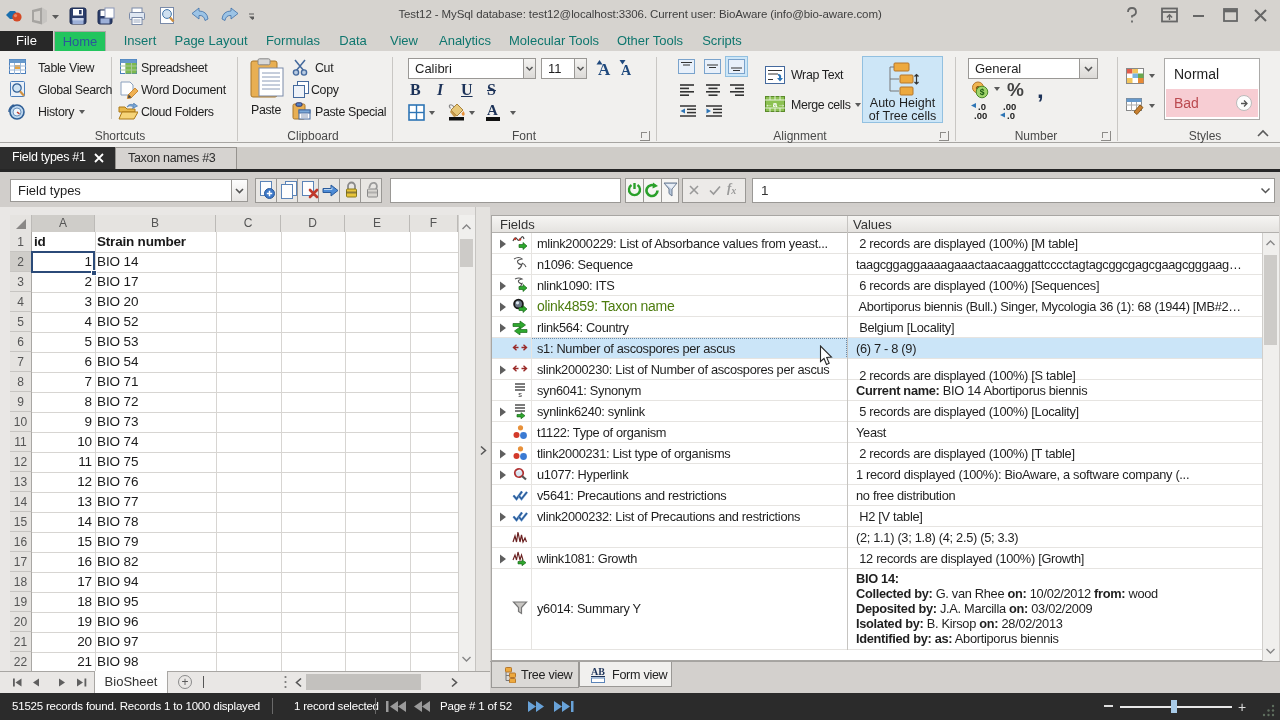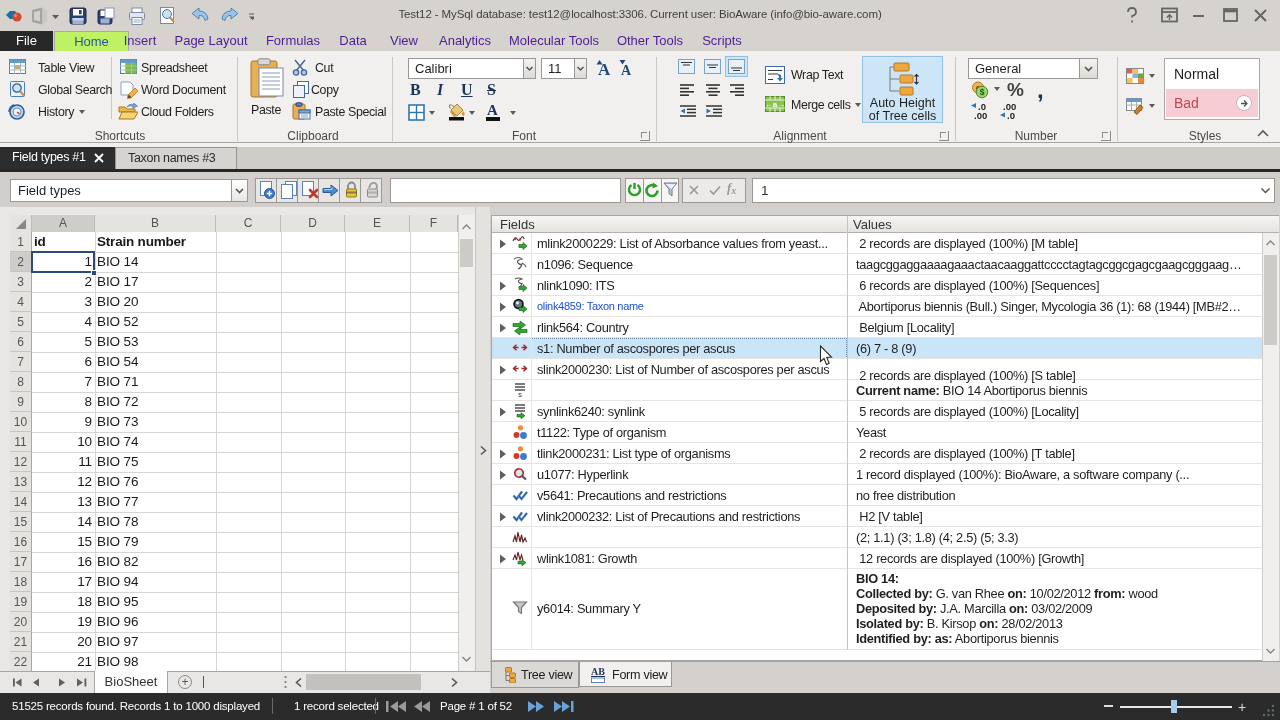--- a/index.html
+++ b/index.html
@@ -4,23 +4,23 @@
 <style>
 html,body{margin:0;padding:0;}
 *{box-sizing:border-box;}
 #app{position:relative;width:1280px;height:720px;font-family:"Liberation Sans",sans-serif;background:#f1f0ee;overflow:hidden;}
 .abs{position:absolute;}
 
 #titlebar{left:0;top:0;width:1280px;height:31px;background:#d6d3cf;}
 #title-text{left:0;top:8px;width:1280px;text-align:center;font-size:11.5px;letter-spacing:-0.1px;color:#3f3f3f;}
 
 #tabrow{left:0;top:31px;width:1280px;height:20px;background:#d6d3cf;}
-.rtab{position:absolute;top:0;height:20px;font-size:13px;color:#4c1d95;text-align:center;line-height:20px;}
+.rtab{position:absolute;top:0;height:20px;font-size:13px;color:#0f766e;text-align:center;line-height:20px;}
 #tab-file{left:0;width:53px;background:#282828;color:#fff;height:20px;}
-#tab-home{left:54px;width:75px;background:#bef264;color:#2b579a;border:1px solid #aba9a6;border-bottom:none;}
+#tab-home{left:54px;width:52px;background:#22c55e;color:#2b579a;border:1px solid #aba9a6;border-bottom:none;}
 
 #ribbon{left:0;top:51px;width:1280px;height:92px;background:#f1f0ee;border-bottom:1px solid #a7a5a2;}
 .gsep{position:absolute;top:6px;height:84px;width:1px;background:#c9c7c4;}
 .glabel{position:absolute;top:129px;height:14px;font-size:12px;color:#494949;text-align:center;}
 .rlabel{position:absolute;font-size:12.4px;letter-spacing:-0.35px;color:#1f1f1f;height:16px;line-height:16px;}
 .launch{position:absolute;top:131px;width:10px;height:10px;border:1px solid #8d8b88;border-top:none;border-left:none;}
 .launch:after{content:"";position:absolute;left:1px;top:1px;width:5px;height:5px;border-left:1px solid #8d8b88;border-top:1px solid #8d8b88;}
 .dda{width:0;height:0;border-left:3.5px solid transparent;border-right:3.5px solid transparent;border-top:4px solid #5a5a5a;}
 
 #doctabs{left:0;top:147px;width:1280px;height:22px;background:#cfccc8;}
@@ -663,21 +663,21 @@
   <div class="abs" style="left:856px;top:275px;width:390px;height:21px;font-size:12.8px;letter-spacing:-0.3px;color:#1f1f1f;line-height:21px;white-space:pre;overflow:hidden;text-overflow:ellipsis"> 6 records are displayed (100%) [Sequences]</div>
   <svg class="abs" style="left:499px;top:302px" width="8" height="10" viewBox="0 0 8 10">
       <path d="M1 0.5 L7 5 L1 9.5 Z" fill="#5f5f5f"></path>
     </svg>
   <svg class="abs" style="left:512px;top:298px" width="16" height="16" viewBox="0 0 16 16">
       <circle cx="6.5" cy="6" r="4.4" fill="#6a7684" stroke="#1a1a1a" stroke-width="1.8"></circle>
       <circle cx="5.5" cy="4.8" r="1.6" fill="#dde6ee"></circle>
       <path d="M9.5 8.5 l3 2.5" stroke="#1a1a1a" stroke-width="2"></path>
       <path d="M7 9.5 h4 v-2 l4 3.5 -4 3.5 v-2 h-4 z" fill="#2ea82e" stroke="#1a6a1a" stroke-width="0.7"></path>
     </svg>
-  <div class="abs" style="left:537px;top:296px;width:308px;height:21px;font-size:11px;letter-spacing:-0.3px;color:#1d4ed8;line-height:21px;white-space:nowrap;overflow:hidden">olink4859: Taxon name</div>
+  <div class="abs" style="left:537px;top:296px;width:308px;height:21px;font-size:14px;letter-spacing:-0.3px;color:#4d7c0f;line-height:21px;white-space:nowrap;overflow:hidden">olink4859: Taxon name</div>
   <div class="abs" style="left:856px;top:296px;width:390px;height:21px;font-size:12.8px;letter-spacing:-0.3px;color:#1f1f1f;line-height:21px;white-space:pre;overflow:hidden;text-overflow:ellipsis"> Abortiporus biennis (Bull.) Singer, Mycologia 36 (1): 68 (1944) [MB#283905]...</div>
   <svg class="abs" style="left:499px;top:323px" width="8" height="10" viewBox="0 0 8 10">
       <path d="M1 0.5 L7 5 L1 9.5 Z" fill="#5f5f5f"></path>
     </svg>
   <svg class="abs" style="left:512px;top:319px" width="16" height="16" viewBox="0 0 16 16">
       <path d="M1 4.5 h7 v-2.5 l5.5 4 -5.5 4 v-2.5 h-7 z" fill="#2ea82e" stroke="#1a6a1a" stroke-width="0.7"></path>
       <path d="M15 10.5 h-7 v-2.5 l-5.5 4 5.5 4 v-2.5 h7 z" fill="#2ea82e" stroke="#1a6a1a" stroke-width="0.7"></path>
     </svg>
   <div class="abs" style="left:537px;top:317px;width:308px;height:21px;font-size:12.8px;letter-spacing:-0.3px;color:#1f1f1f;line-height:21px;white-space:nowrap;overflow:hidden">rlink564: Country</div>
   <div class="abs" style="left:856px;top:317px;width:390px;height:21px;font-size:12.8px;letter-spacing:-0.3px;color:#1f1f1f;line-height:21px;white-space:pre;overflow:hidden;text-overflow:ellipsis"> Belgium [Locality]</div>
@@ -701,20 +701,21 @@
   <div class="abs" style="left:537px;top:359px;width:308px;height:21px;font-size:12.8px;letter-spacing:-0.3px;color:#1f1f1f;line-height:21px;white-space:nowrap;overflow:hidden">slink2000230: List of Number of ascospores per ascus</div>
   <div class="abs" style="left:856px;top:365px;width:390px;height:39px;font-size:12.8px;letter-spacing:-0.3px;color:#1f1f1f;line-height:21px;white-space:pre;overflow:hidden;text-overflow:ellipsis"> 2 records are displayed (100%) [S table]</div>
   <svg class="abs" style="left:512px;top:382px" width="16" height="16" viewBox="0 0 16 16">
       <g stroke="#333" stroke-width="1.3">
         <line x1="3" y1="2" x2="13" y2="2"></line>
         <line x1="3" y1="5" x2="13" y2="5"></line>
         <line x1="3" y1="8" x2="13" y2="8"></line>
       </g>
       <text x="8" y="15" font-size="7.5" text-anchor="middle" fill="#333" font-family="Liberation Sans">s</text>
     </svg>
+  <div class="abs" style="left:537px;top:380px;width:308px;height:21px;font-size:12.8px;letter-spacing:-0.3px;color:#1f1f1f;line-height:21px;white-space:nowrap;overflow:hidden">syn6041: Synonym</div>
   <div class="abs" style="left:856px;top:380px;width:390px;height:21px;font-size:12.8px;letter-spacing:-0.3px;color:#1f1f1f;line-height:21px;white-space:pre;overflow:hidden;text-overflow:ellipsis"><b>Current name:</b> BIO 14 Abortiporus biennis</div>
   <svg class="abs" style="left:499px;top:407px" width="8" height="10" viewBox="0 0 8 10">
       <path d="M1 0.5 L7 5 L1 9.5 Z" fill="#5f5f5f"></path>
     </svg>
   <svg class="abs" style="left:512px;top:403px" width="16" height="16" viewBox="0 0 16 16">
       <g stroke="#333" stroke-width="1.3">
         <line x1="3" y1="2" x2="13" y2="2"></line>
         <line x1="3" y1="5" x2="13" y2="5"></line>
         <line x1="3" y1="8" x2="13" y2="8"></line>
       </g>

